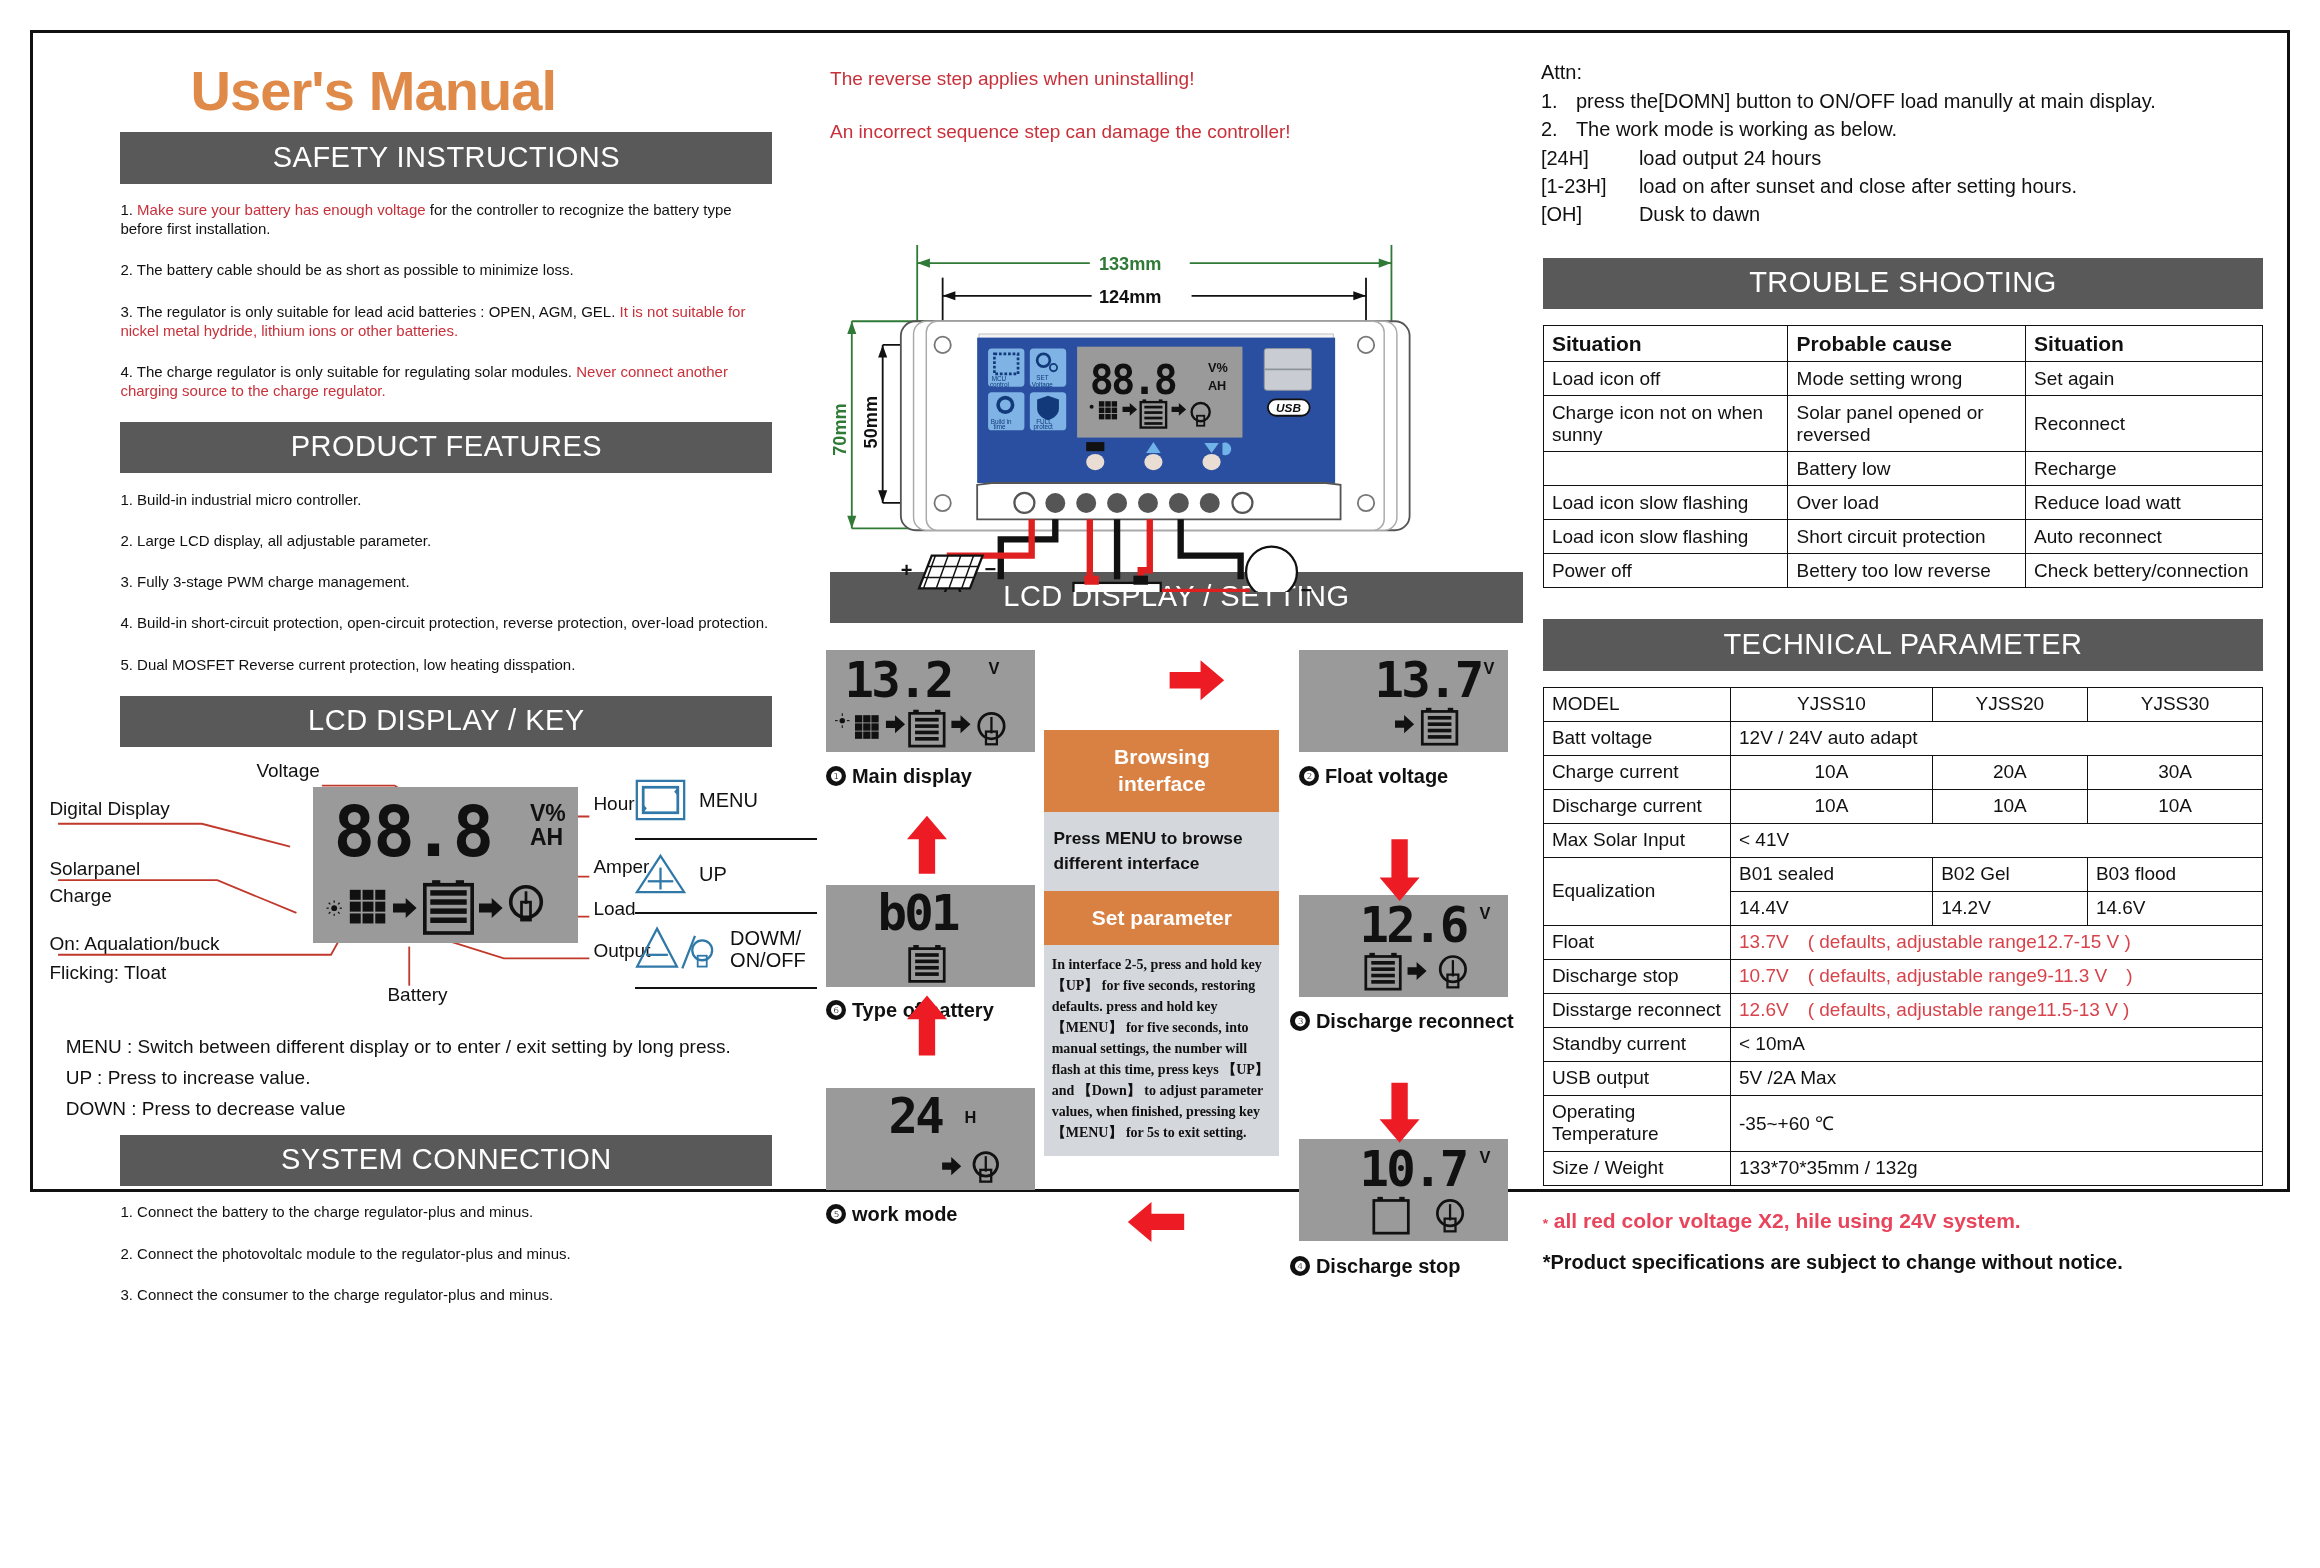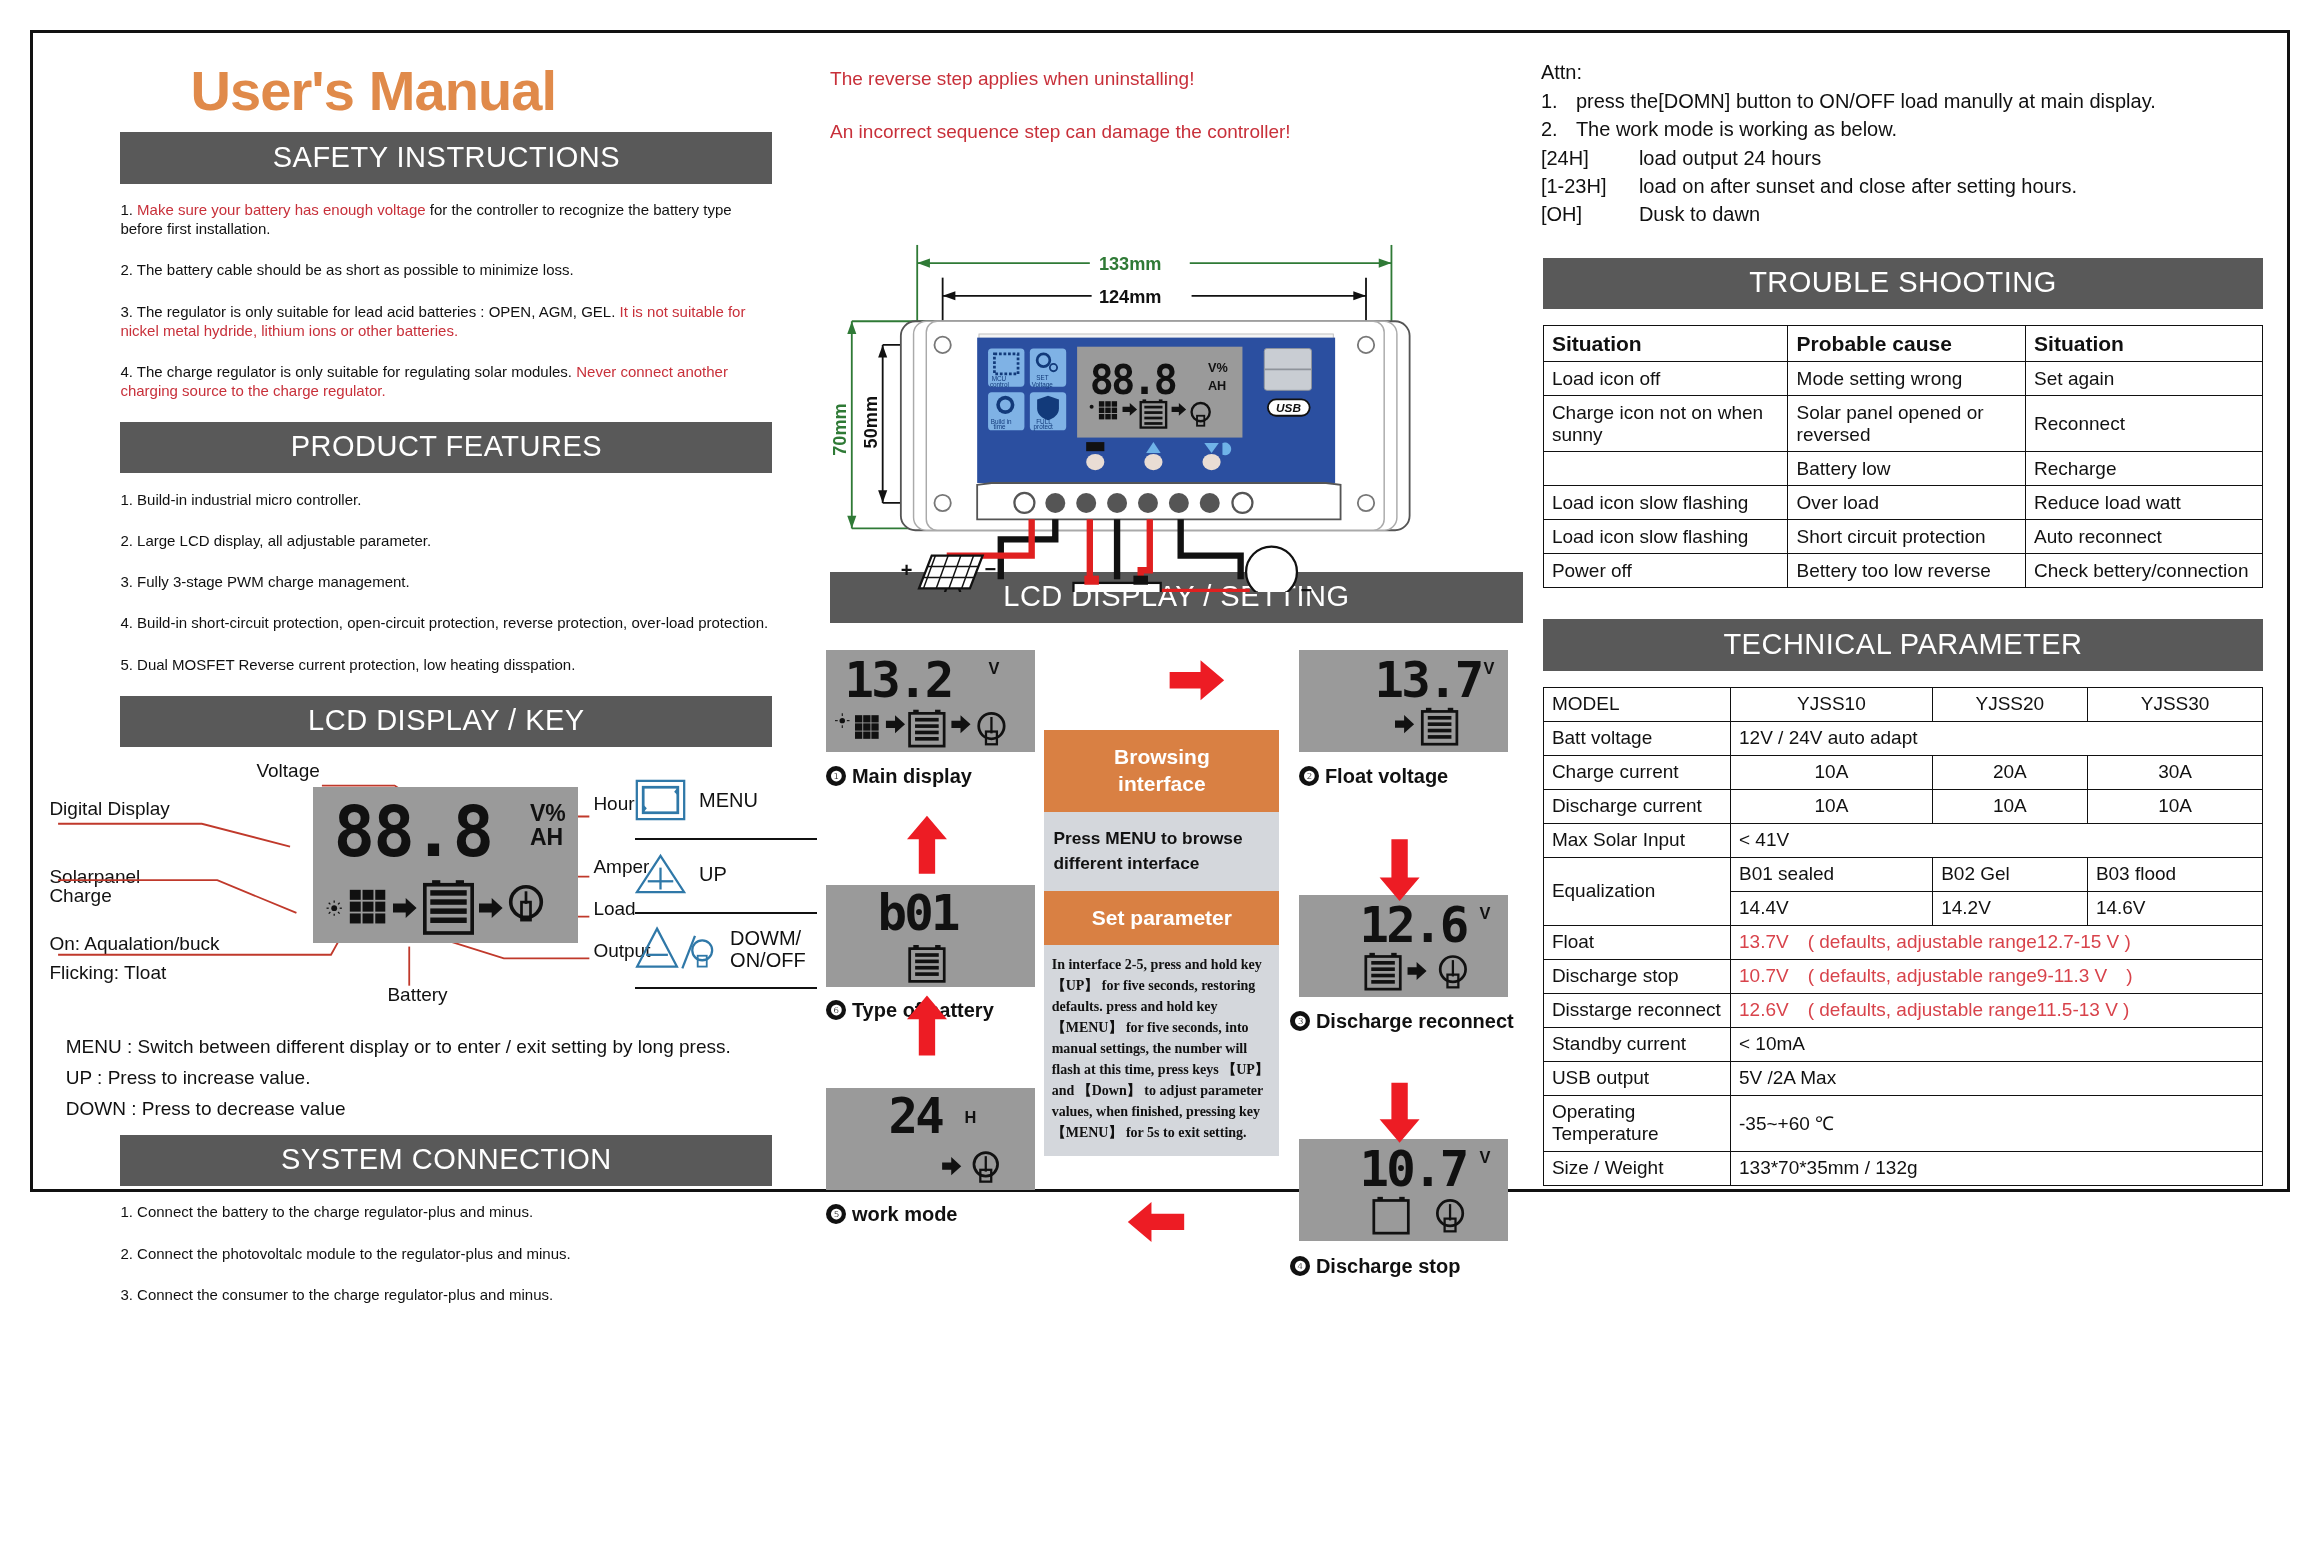--- a/index.html
+++ b/index.html
@@ -248,21 +248,21 @@
       <div class="section-bar bar-left" style="margin-top:3.6px">LCD DISPLAY / KEY</div>
 
       <div class="keybox">
 
         <div class="ann" style="left:0px; top:38px;">Digital Display</div>
         <div class="ann" style="left:207px; top:0px;">Voltage</div>
         <div class="ann" style="left:544px; top:33px;">Hour</div>
         <div class="ann" style="left:544px; top:96px;">Amper</div>
         <div class="ann" style="left:544px; top:138px;">Load</div>
         <div class="ann" style="left:544px; top:180px;">Output</div>
-        <div class="ann" style="left:0px; top:98px;margin-top:8px;">Solarpanel</div>
+        <div class="ann" style="left:0px; top:98px;">Solarpanel</div>
         <div class="ann" style="left:0px; top:125px;">Charge</div>
         <div class="ann" style="left:0px; top:173px;">On: Aqualation/buck</div>
         <div class="ann" style="left:0px; top:202px;">Flicking: Tloat</div>
         <div class="ann" style="left:338px; top:224px;">Battery</div>
 
         <svg style="position:absolute;left:0;top:0;" width="564" height="264" viewBox="0 0 620 290">
           <polyline points="10,70 168,70 265,95" fill="none" stroke="#C0392B" stroke-width="2"></polyline>
           <polyline points="300,28 380,28 432,62" fill="none" stroke="#C0392B" stroke-width="2"></polyline>
           <polyline points="594,62 540,62 470,90" fill="none" stroke="#C0392B" stroke-width="2"></polyline>
           <polyline points="594,128 520,128 455,118" fill="none" stroke="#C0392B" stroke-width="2"></polyline>
@@ -868,16 +868,20 @@
             <td>Operating Temperature</td>
             <td colspan="3">-35~+60 ℃</td>
           </tr>
           <tr>
             <td>Size / Weight</td>
             <td colspan="3">133*70*35mm / 132g</td>
           </tr>
         </tbody>
       </table>
 
+      <div class="footnote">
+        <div class="f1"><span class="star">*</span> <span>all red color voltage X2,  hile using 24V system.</span></div>
+        <div class="f2">*Product specifications are subject to change without notice.</div>
+      </div>
     </div>
   </div>
 </div>
 
 
 </body></html>

